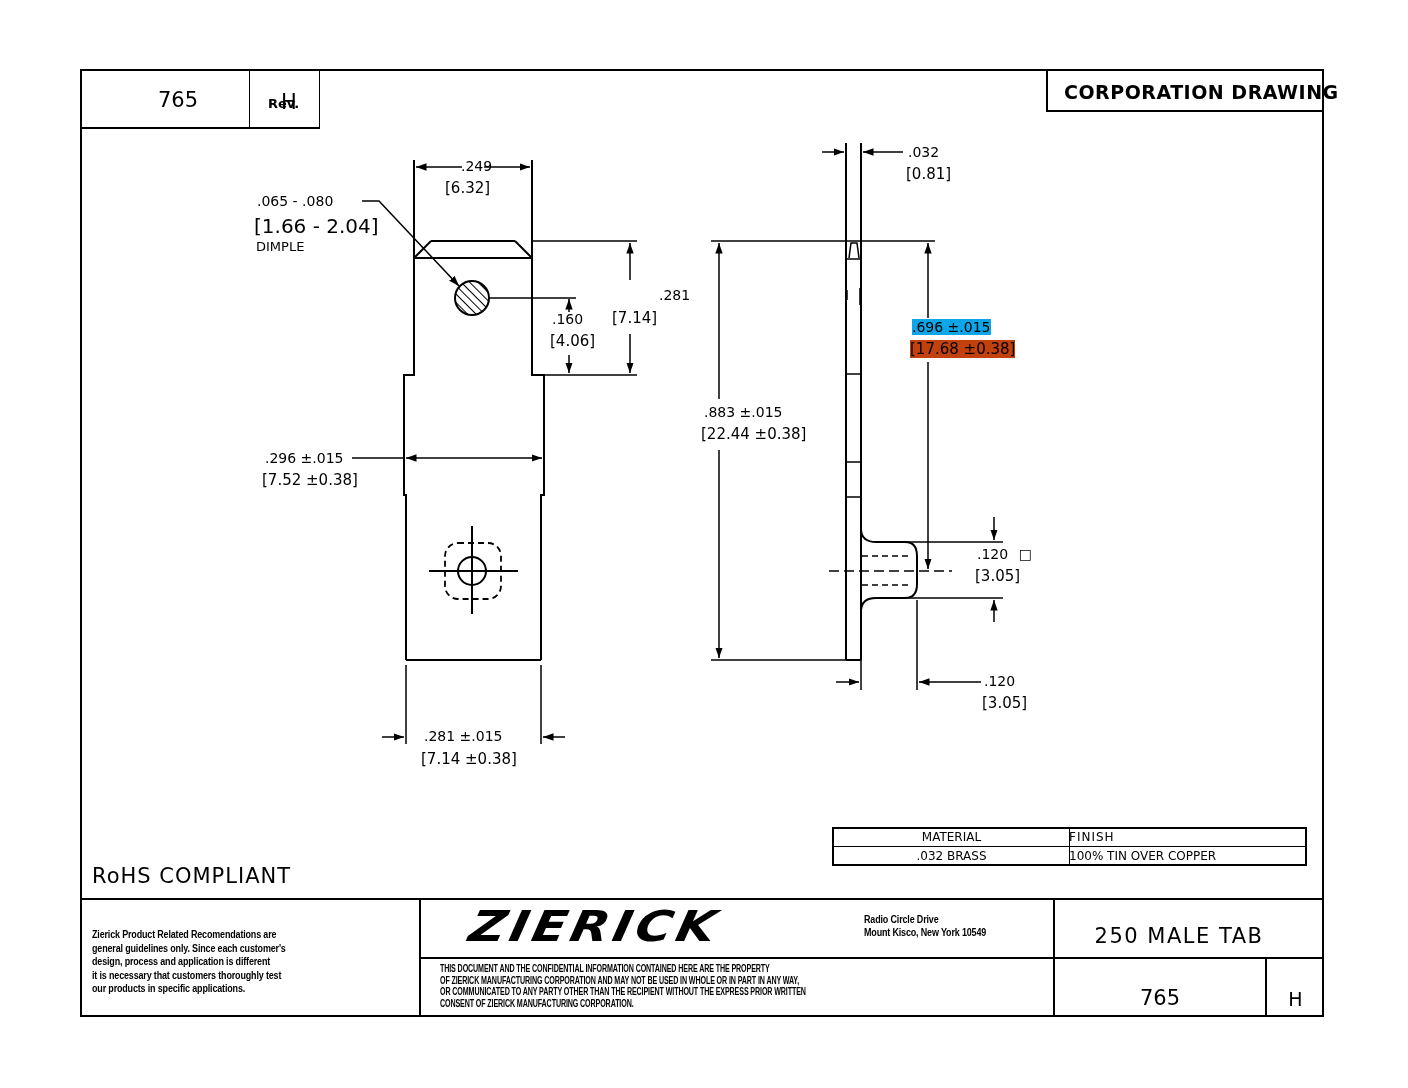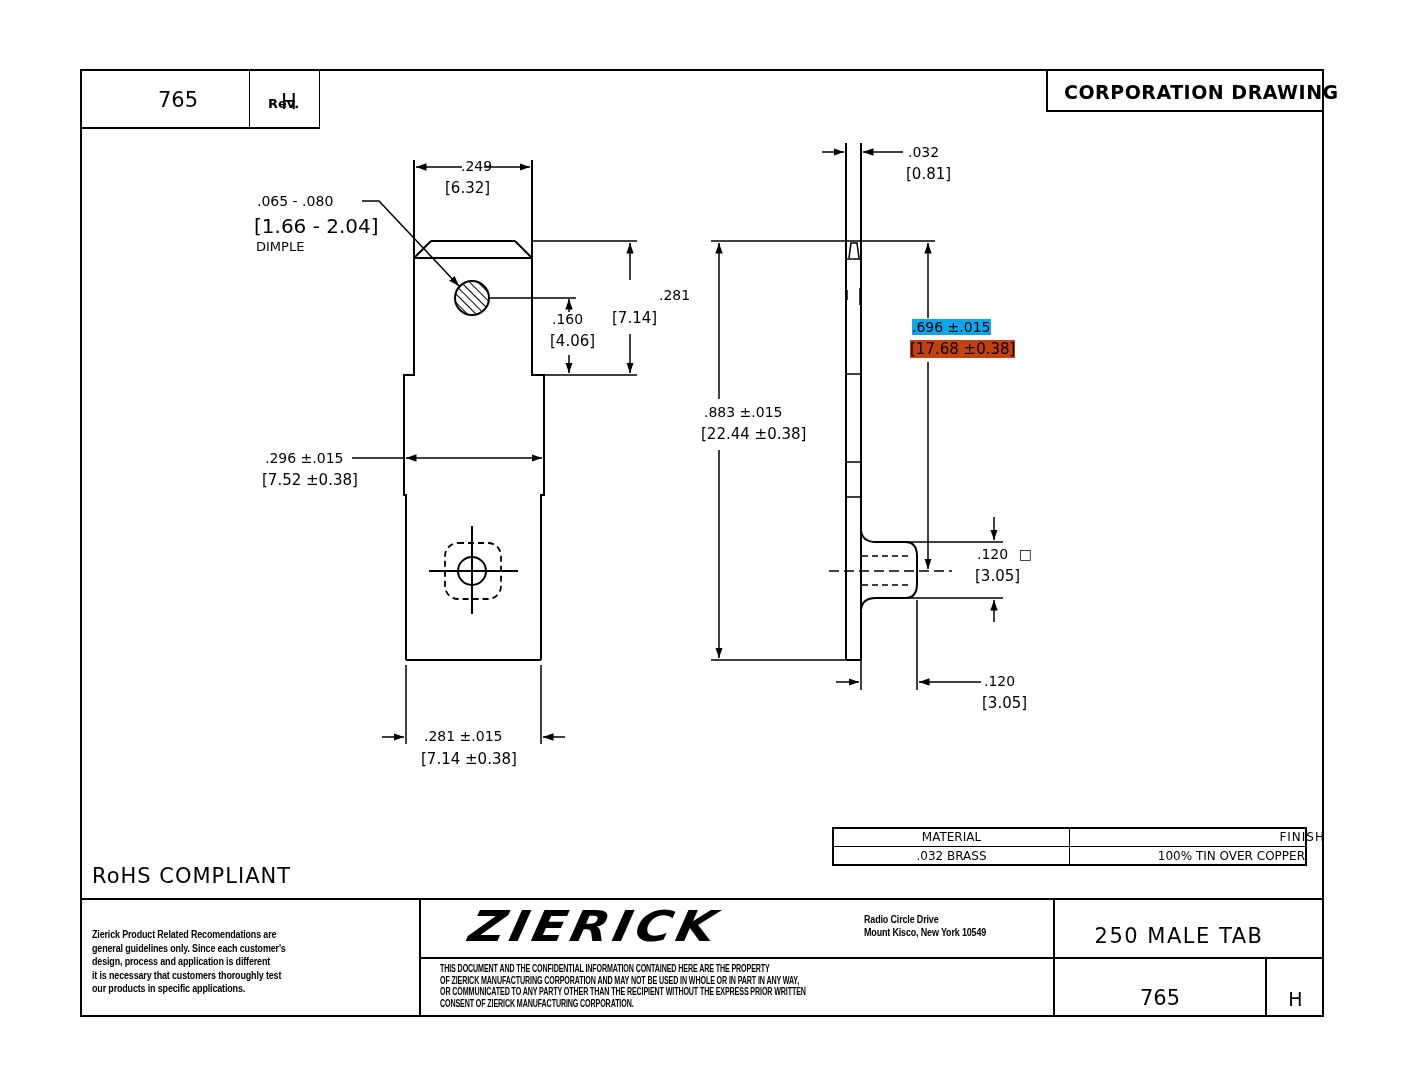--- a/index.html
+++ b/index.html
@@ -159,23 +159,23 @@
 </div>
 <div class="t" style="left:975px;top:567px;font-size:15px;">[3.05]</div>
 
 <div class="t" style="left:984px;top:673px;font-size:14px;">.120</div>
 <div class="t" style="left:982px;top:694px;font-size:15px;">[3.05]</div>
 
 <div class="box" style="left:832px;top:827px;width:475px;height:39px;border:2px solid #000;">
   <div class="box" style="left:0;top:17px;width:100%;height:0;border-top:1.5px solid #000;"></div>
   <div class="box" style="left:235px;top:0;width:0;height:100%;border-left:1.5px solid #000;"></div>
   <div class="t" style="left:0;width:235px;text-align:center;top:1px;font-size:12px;">MATERIAL</div>
-  <div class="t" style="left:235px;width:236px;text-align:right;top:1px;font-size:12px;letter-spacing:1px;margin-left:20px;">FINISH</div>
+  <div class="t" style="left:235px;width:236px;text-align:left;top:1px;font-size:12px;letter-spacing:1px;">FINISH</div>
   <div class="t" style="left:0;width:235px;text-align:center;top:20px;font-size:12px;">.032 BRASS</div>
-  <div class="t" style="left:235px;width:236px;text-align:right;top:20px;font-size:12px;">100% TIN OVER COPPER</div>
+  <div class="t" style="left:235px;width:236px;text-align:left;top:20px;font-size:12px;">100% TIN OVER COPPER</div>
 </div>
 
 <div class="t" style="left:92px;top:864px;font-size:21px;letter-spacing:1px;">RoHS COMPLIANT</div>
 
 <div class="box" style="left:80px;top:898px;width:1244px;height:119px;border-top:2px solid #000;"></div>
 <div class="box" style="left:419px;top:898px;width:0;height:119px;border-left:2px solid #000;"></div>
 <div class="box" style="left:1053px;top:898px;width:0;height:119px;border-left:2px solid #000;"></div>
 <div class="box" style="left:419px;top:957px;width:905px;height:0;border-top:2px solid #000;"></div>
 <div class="box" style="left:1265px;top:957px;width:0;height:60px;border-left:2px solid #000;"></div>
 

